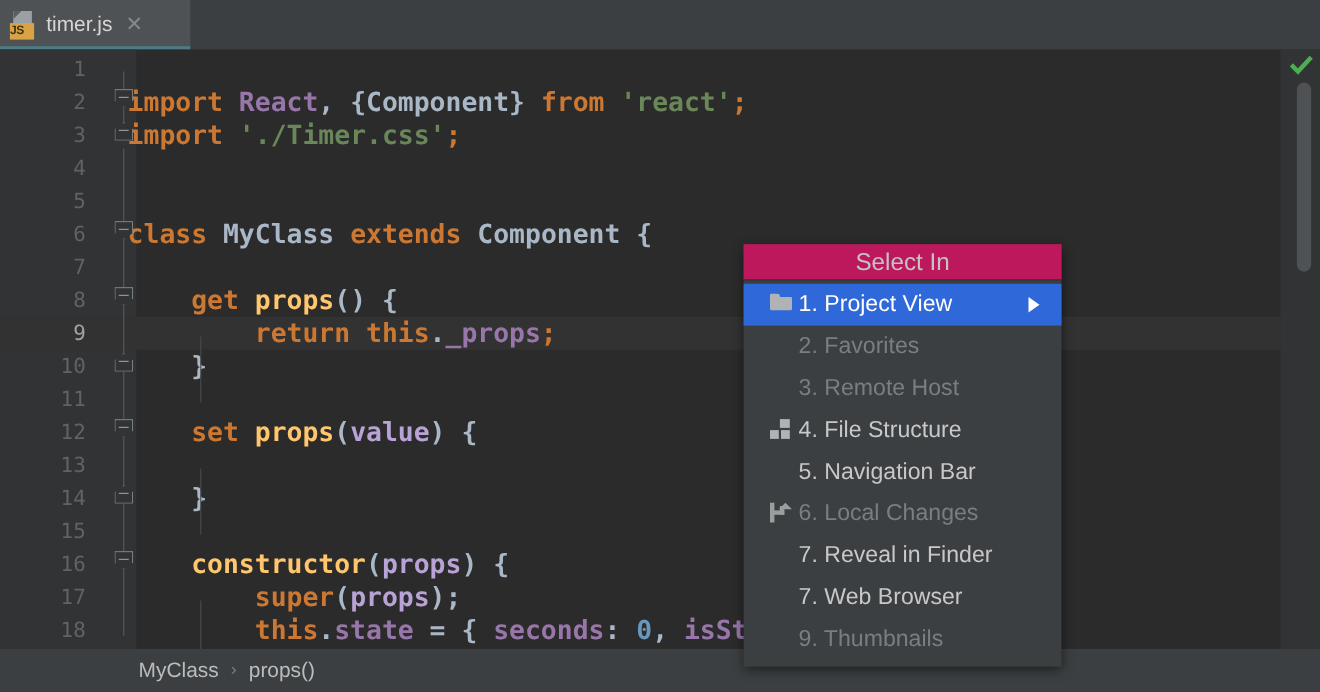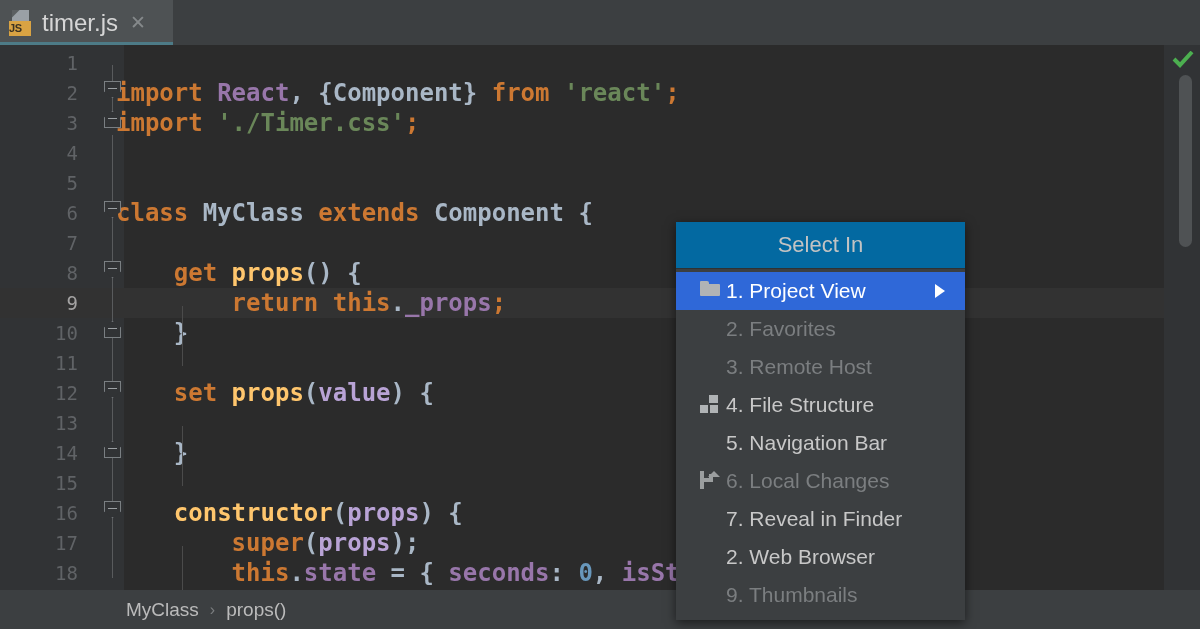--- a/index.html
+++ b/index.html
@@ -56,21 +56,21 @@
     width: 22px; height: 15px;
     background: #d9a343;
     color: #3b3222;
     font-size: 11px; font-weight: bold;
     line-height: 15px; 
     font-family: "Liberation Sans", sans-serif;
     letter-spacing: -0.3px;
   }
   .tab-title {
     color: #d6d6d6;
-    font-size: 24px;
+    font-size: 19px;
     font-family: "Liberation Sans", sans-serif;
     white-space: nowrap;
   }
   .tab-close {
     color: #85898b;
     font-size: 19px;
     margin-left: 12px;
     line-height: 1;
     cursor: pointer;
   }
@@ -200,22 +200,22 @@
   
   .menu {
     position: absolute;
     left: 676px; top: 222px;
     width: 289px;
     background: #3c3f41;
     box-shadow: 0 3px 10px rgba(0,0,0,0.55);
     z-index: 20;
   }
   .menu-header {
-    height: 46px;
-    background: #0369a1;
+    height: 32px;
+    background: #be185d;
     color: #c3c3c3;
     font-size: 22px;
     display: flex; align-items: center; justify-content: center;
     font-family: "Liberation Sans", sans-serif;
   }
   .menu-sep {
     height: 1px; background: #2f3234;
   }
   .menu-list { padding: 3px 0 6px 0; }
   .menu-item {
@@ -466,21 +466,21 @@
           <span class="mi-label">5. Navigation Bar</span>
         </div>
         <div class="menu-item disabled">
           <span class="mi-icon"><span class="ic-branch"><i class="stem"></i><i class="arm"></i><i class="up"></i><i class="head"></i></span></span>
           <span class="mi-label">6. Local Changes</span>
         </div>
         <div class="menu-item">
           <span class="mi-label">7. Reveal in Finder</span>
         </div>
         <div class="menu-item">
-          <span class="mi-label">2. Web Browser</span>
+          <span class="mi-label">7. Web Browser</span>
         </div>
         <div class="menu-item disabled">
           <span class="mi-label">9. Thumbnails</span>
         </div>
       </div>
   </div>
 
 </div>
 
 </body></html>

